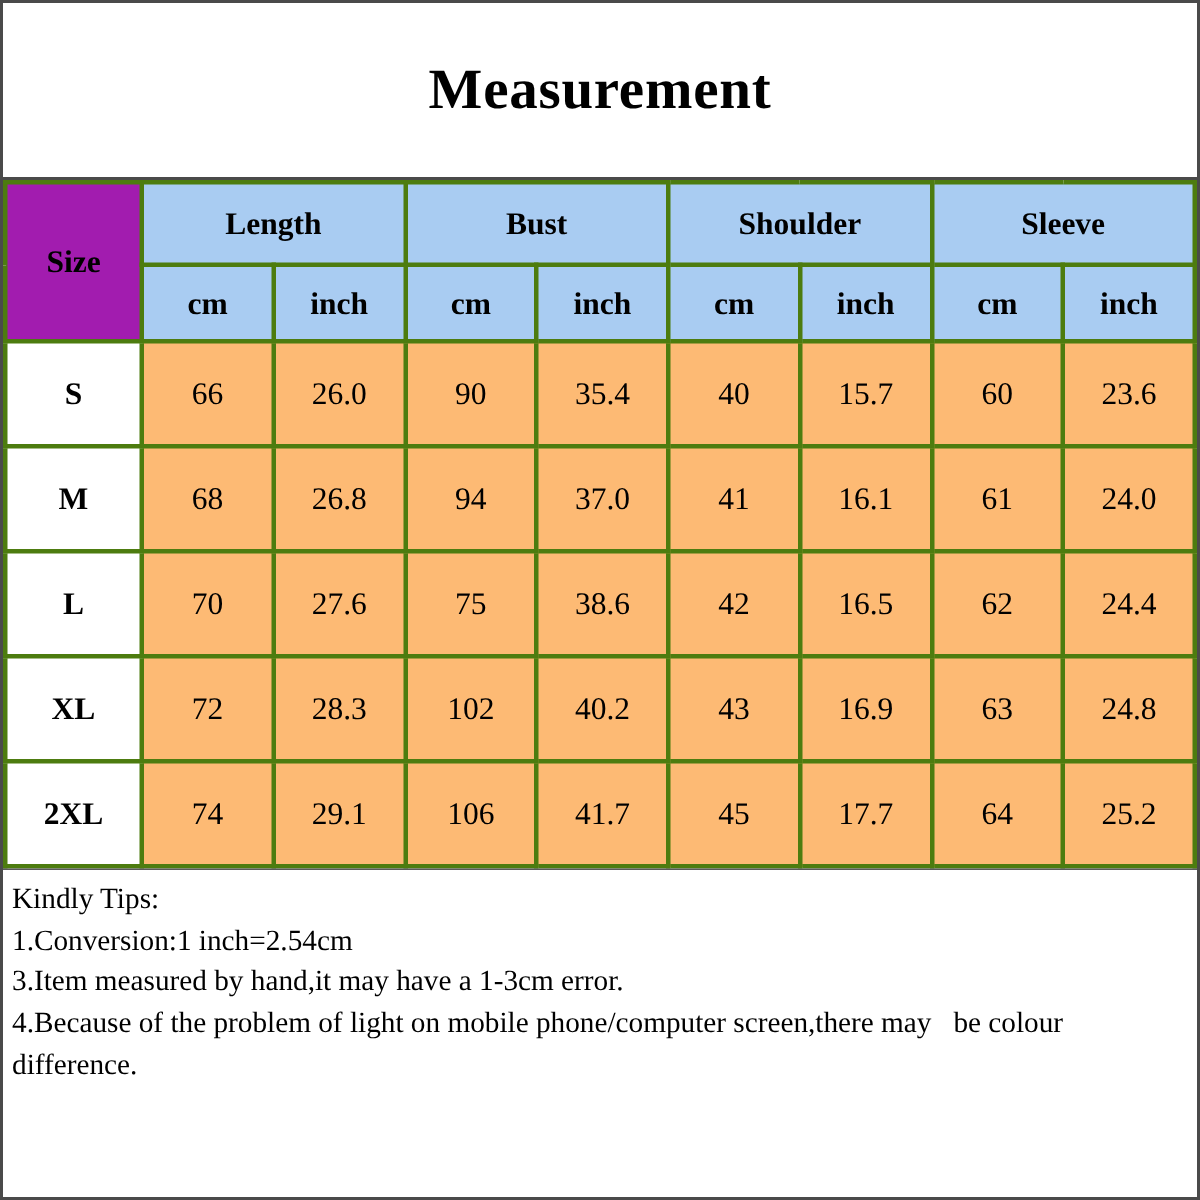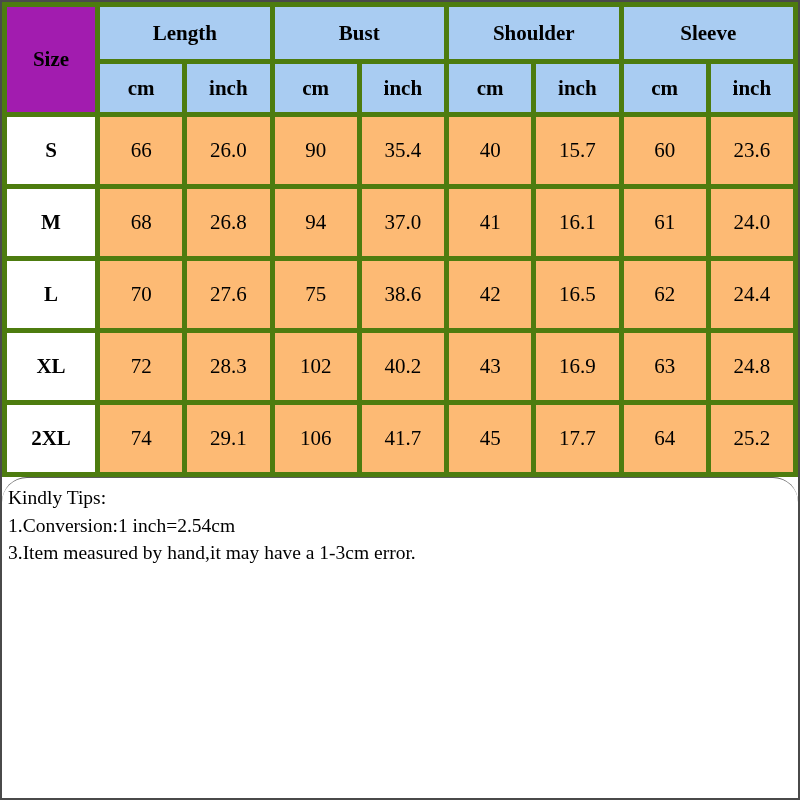--- a/index.html
+++ b/index.html
@@ -36,21 +36,21 @@
     font-size: 38px;
     font-weight: bold;
     letter-spacing: 0.5px;
   }
   table.size-table {
     border-collapse: collapse;
     width: 100%;
     table-layout: fixed;
   }
   table.size-table td, table.size-table th {
-    border: 5px solid #4d7c0f;
+    border: 3px solid #4d7c0f;
     text-align: center;
     vertical-align: middle;
     font-size: 21px;
     padding: 0;
   }
   .hdr {
     background: #a9ccf2;
     font-weight: bold;
   }
   .hdr-group {
@@ -77,33 +77,35 @@
     font-size: 21px;
   }
   tbody td.size-cell {
     background: #ffffff;
   }
   .tips {
     flex: 1;
     padding: 6px 6px 1px 6px;
     box-sizing: border-box;
     border-top: 1px solid #5a5a5a;
-    border-radius: 25px;
   }
   .tips .tip-line {
     font-size: 19.5px;
     line-height: 1.42;
     white-space: pre-wrap;
   }
 </style>
 </head>
 <body>
 
 <div class="page">
 
+  <div class="title-bar">
+    <div class="title">Measurement</div>
+  </div>
 
   <table class="size-table">
     <thead>
       <tr>
         <th class="size-col-head" rowspan="2" style="width:88px;">Size</th>
         <th class="hdr hdr-group" colspan="2">Length</th>
         <th class="hdr hdr-group" colspan="2">Bust</th>
         <th class="hdr hdr-group" colspan="2">Shoulder</th>
         <th class="hdr hdr-group" colspan="2">Sleeve</th>
       </tr>
@@ -174,15 +176,16 @@
         <td>64</td>
         <td>25.2</td>
       </tr>
     </tbody>
   </table>
 
   <div class="tips">
     <div class="tip-line">Kindly Tips:</div>
     <div class="tip-line">1.Conversion:1 inch=2.54cm</div>
     <div class="tip-line">3.Item measured by hand,it may have a 1-3cm error.</div>
+    <div class="tip-line">4.Because of the problem of light on mobile phone/computer screen,there may   be colour difference.</div>
   </div>
 
 </div>
 
 </body></html>

